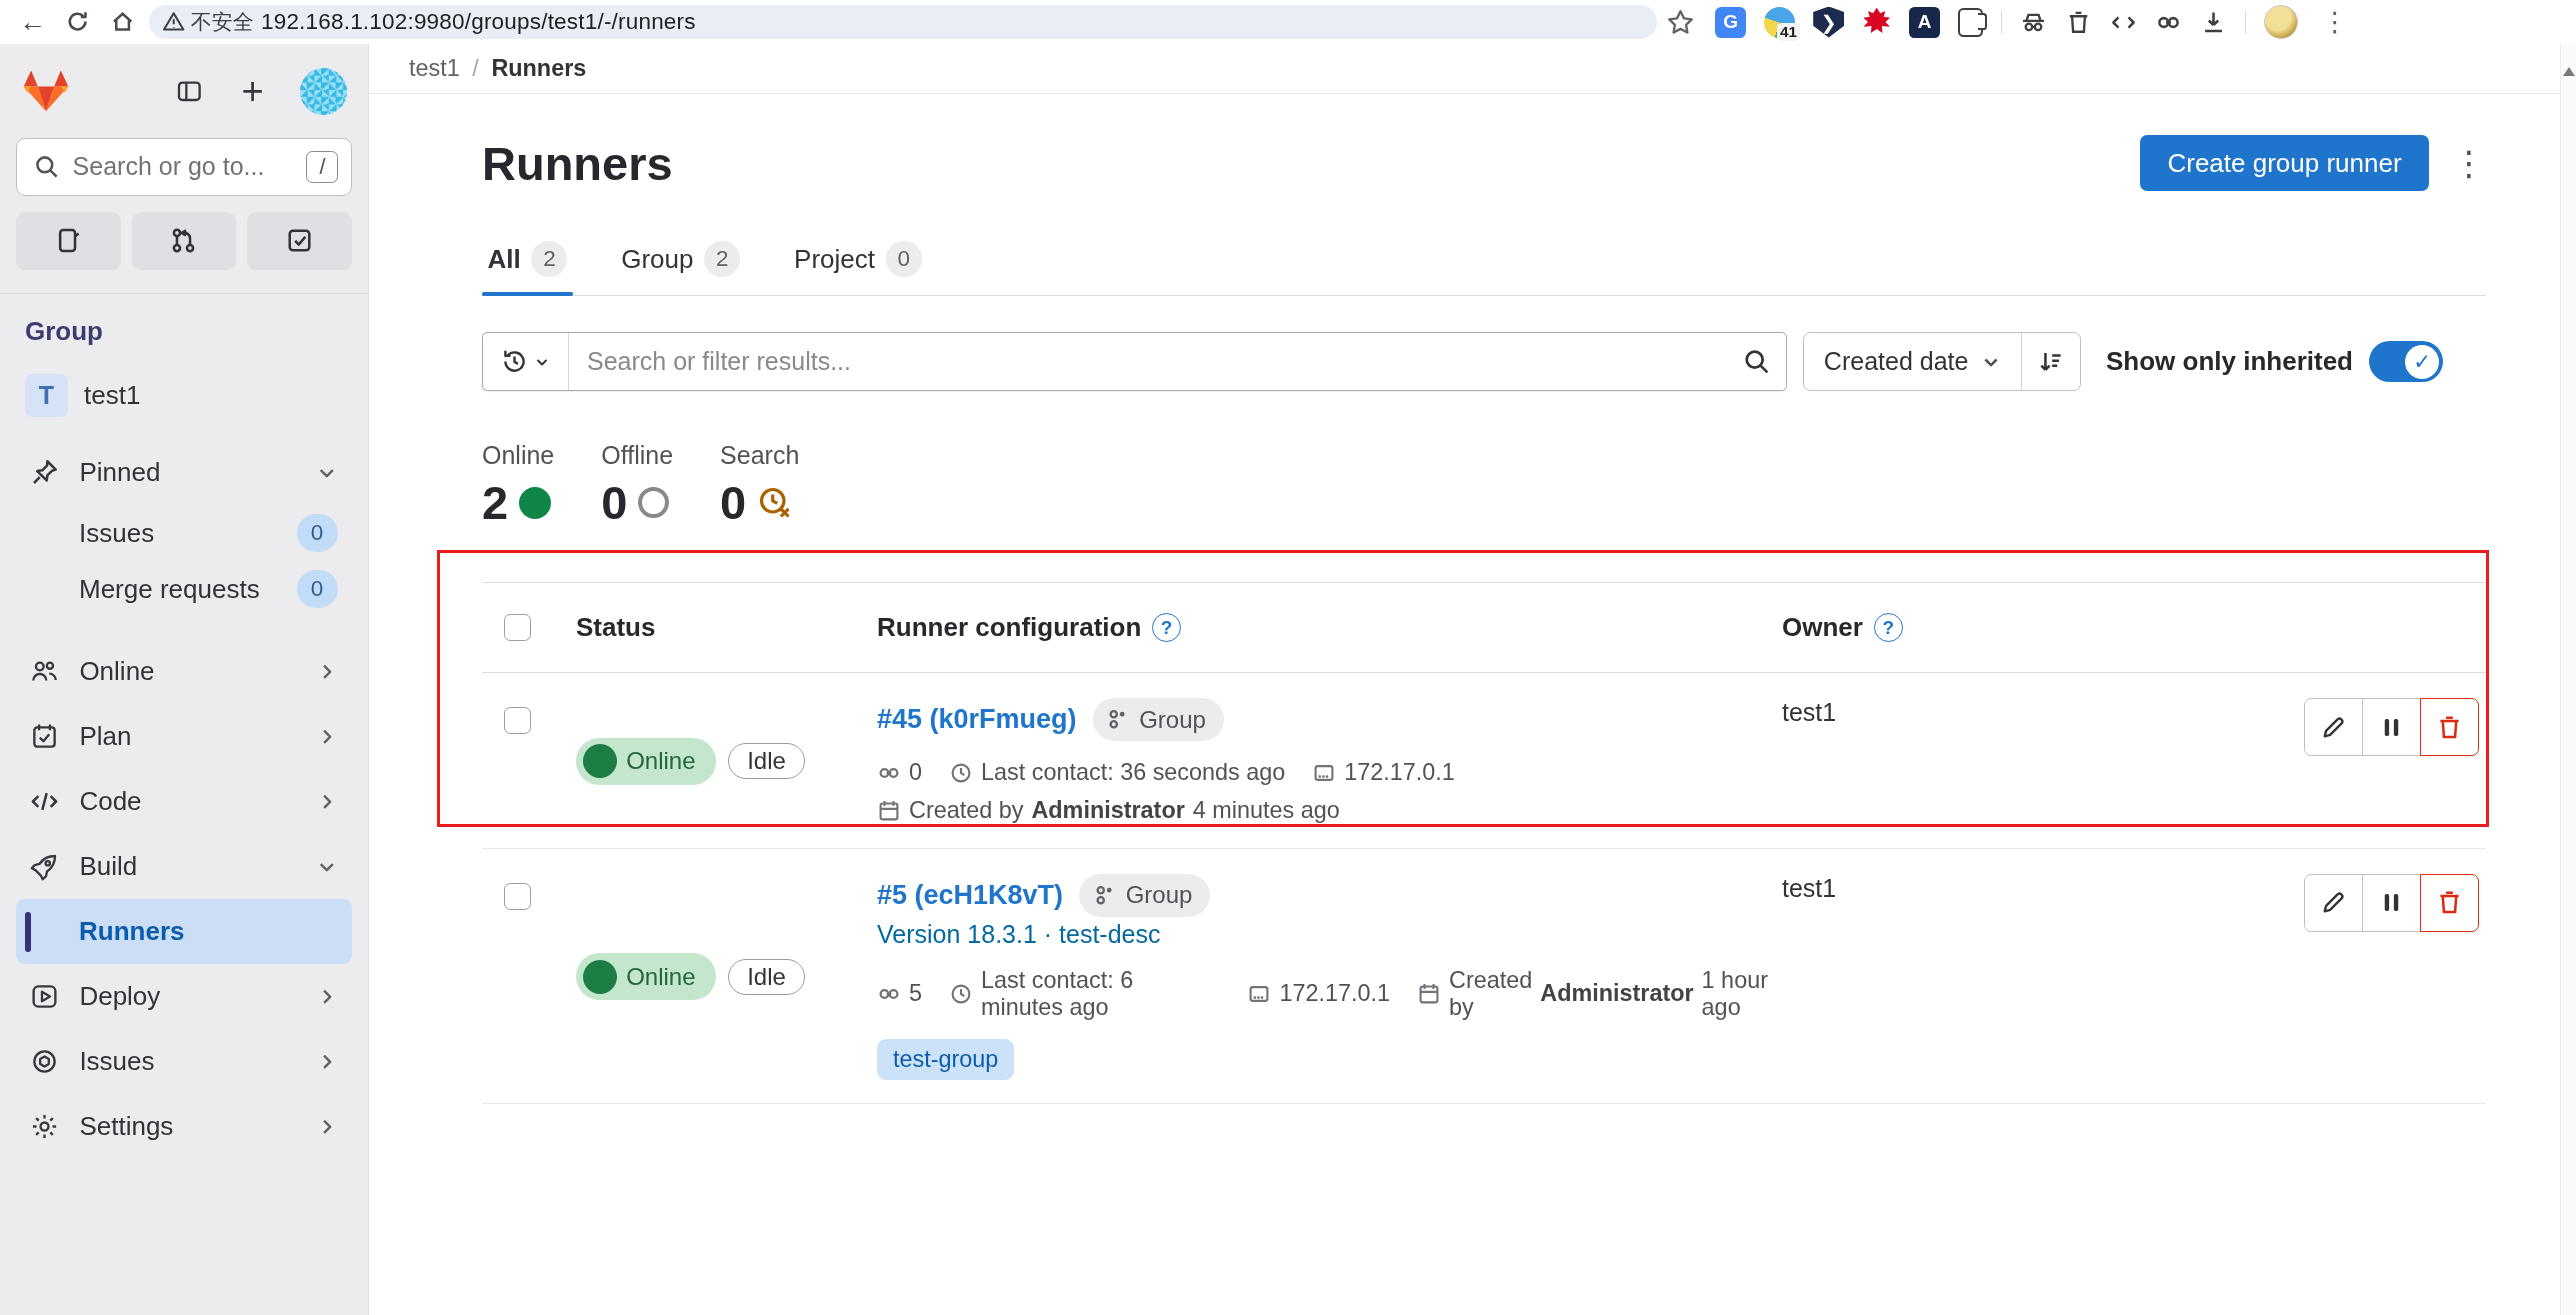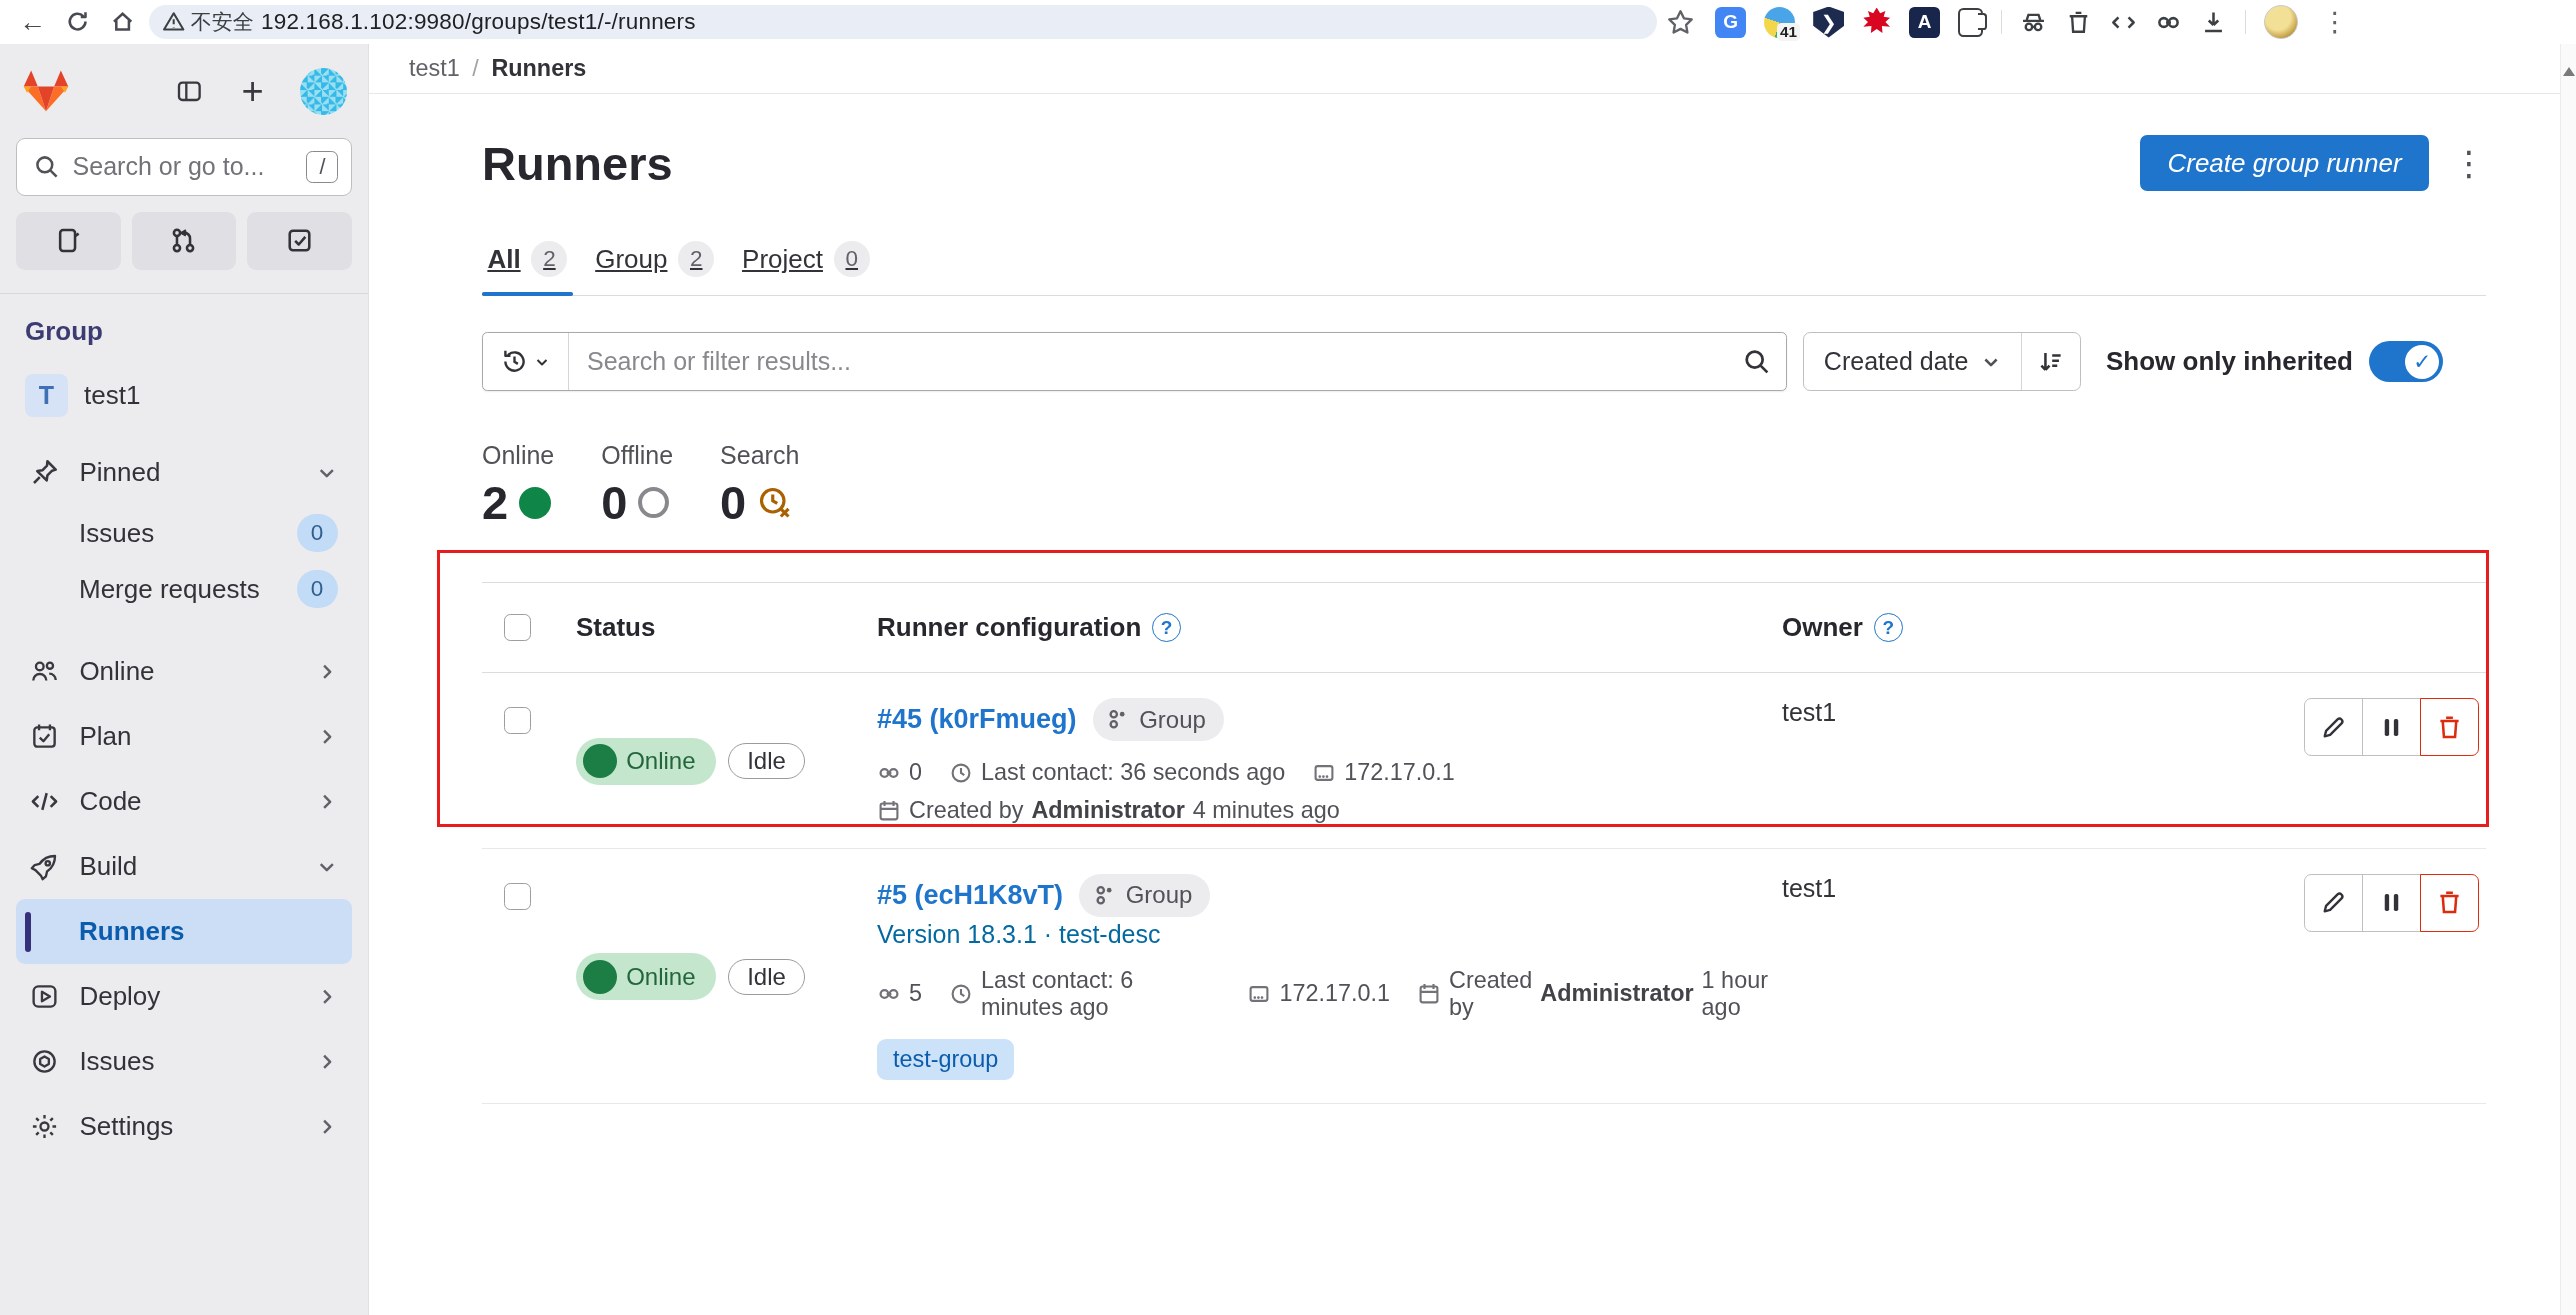--- a/index.html
+++ b/index.html
@@ -85,26 +85,26 @@
   .topbar { height:50px; display:flex; align-items:center; padding:0 0 0 40px;
     border-bottom:0.9px solid #e8e8ec; }
   .crumb { display:flex; align-items:center; gap:12.6px; font-size:23.4px; }
   .crumb .c1 { color:#626168; }
   .crumb .sep { color:#a4a3a8; }
   .crumb .c2 { color:#333238; font-weight:600; }
 
   .content { margin:0 90px 0 113px; }
   .page-header { display:flex; align-items:center; margin-top:41px; }
   .page-title { font-size:47px; font-weight:700; color:#28272d; }
-  .header-actions { margin-left:auto; display:flex; align-items:center; gap:23.4px;font-style:italic; }
+  .header-actions { margin-left:auto; display:flex; align-items:center; gap:23.4px; }
   .btn-primary { height:56px; padding:0 27px; background:#1f75cb; color:#fff; border:none;
     border-radius:7.2px; font:inherit; font-size:26px; }
   .hdr-kebab { color:#535158; font-size:34px; }
 
-  .tabs { display:flex; gap:17px; margin-top:41px; border-bottom:0.9px solid #dcdcde;text-decoration:underline; }
+  .tabs { display:flex; gap:43px; margin-top:41px; border-bottom:0.9px solid #dcdcde; }
   .tab { display:flex; align-items:center; gap:10.8px; padding:9px 5.4px 18px; font-size:26px;
     color:#333238; position:relative; }
   .tab.active { font-weight:700; }
   .tab.active:after { content:""; position:absolute; left:0; right:0; bottom:-0.9px; height:3.6px;
     background:#1f75cb; border-radius:1.8px; }
   .tab .pill { background:#ececef; color:#626168; border-radius:18px; min-width:36px; height:36px;
     padding:0 10.8px; font-size:22.5px; font-weight:400; display:flex; align-items:center; justify-content:center; }
 
   .filter-row { display:flex; align-items:center; margin-top:36px; padding-right:43px; gap:16px; }
   .fsearch { flex:1; height:59px; background:#fff; border:0.9px solid #a8a8ad; border-radius:5.4px;

